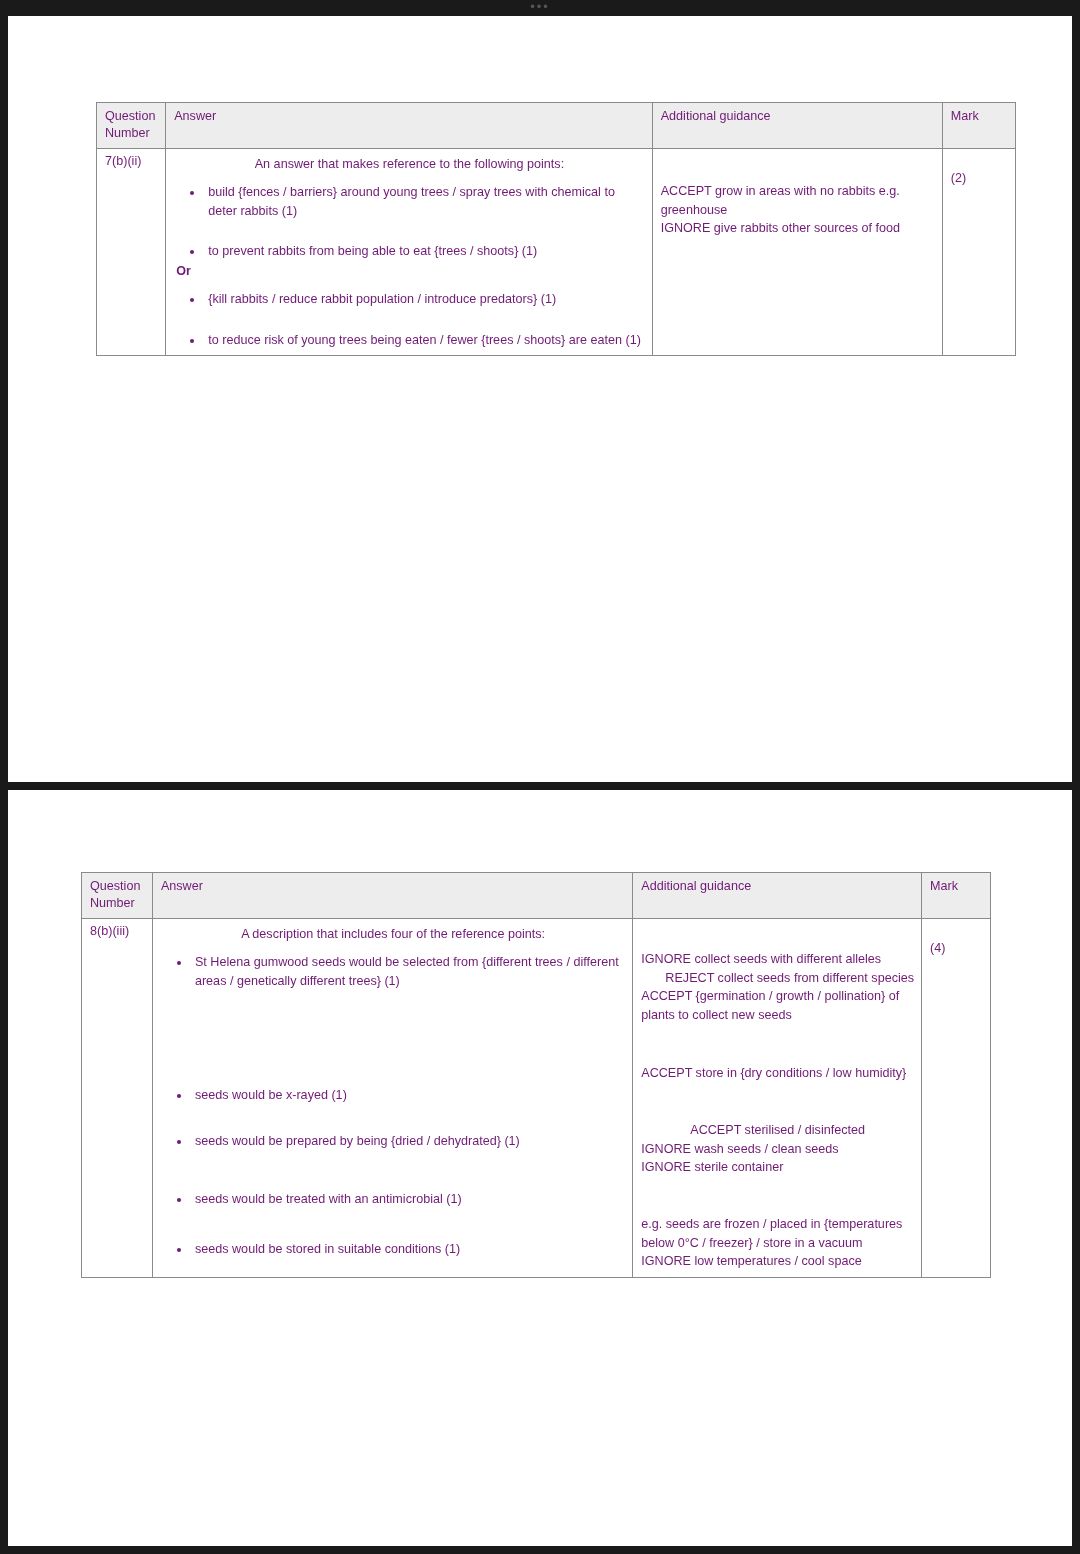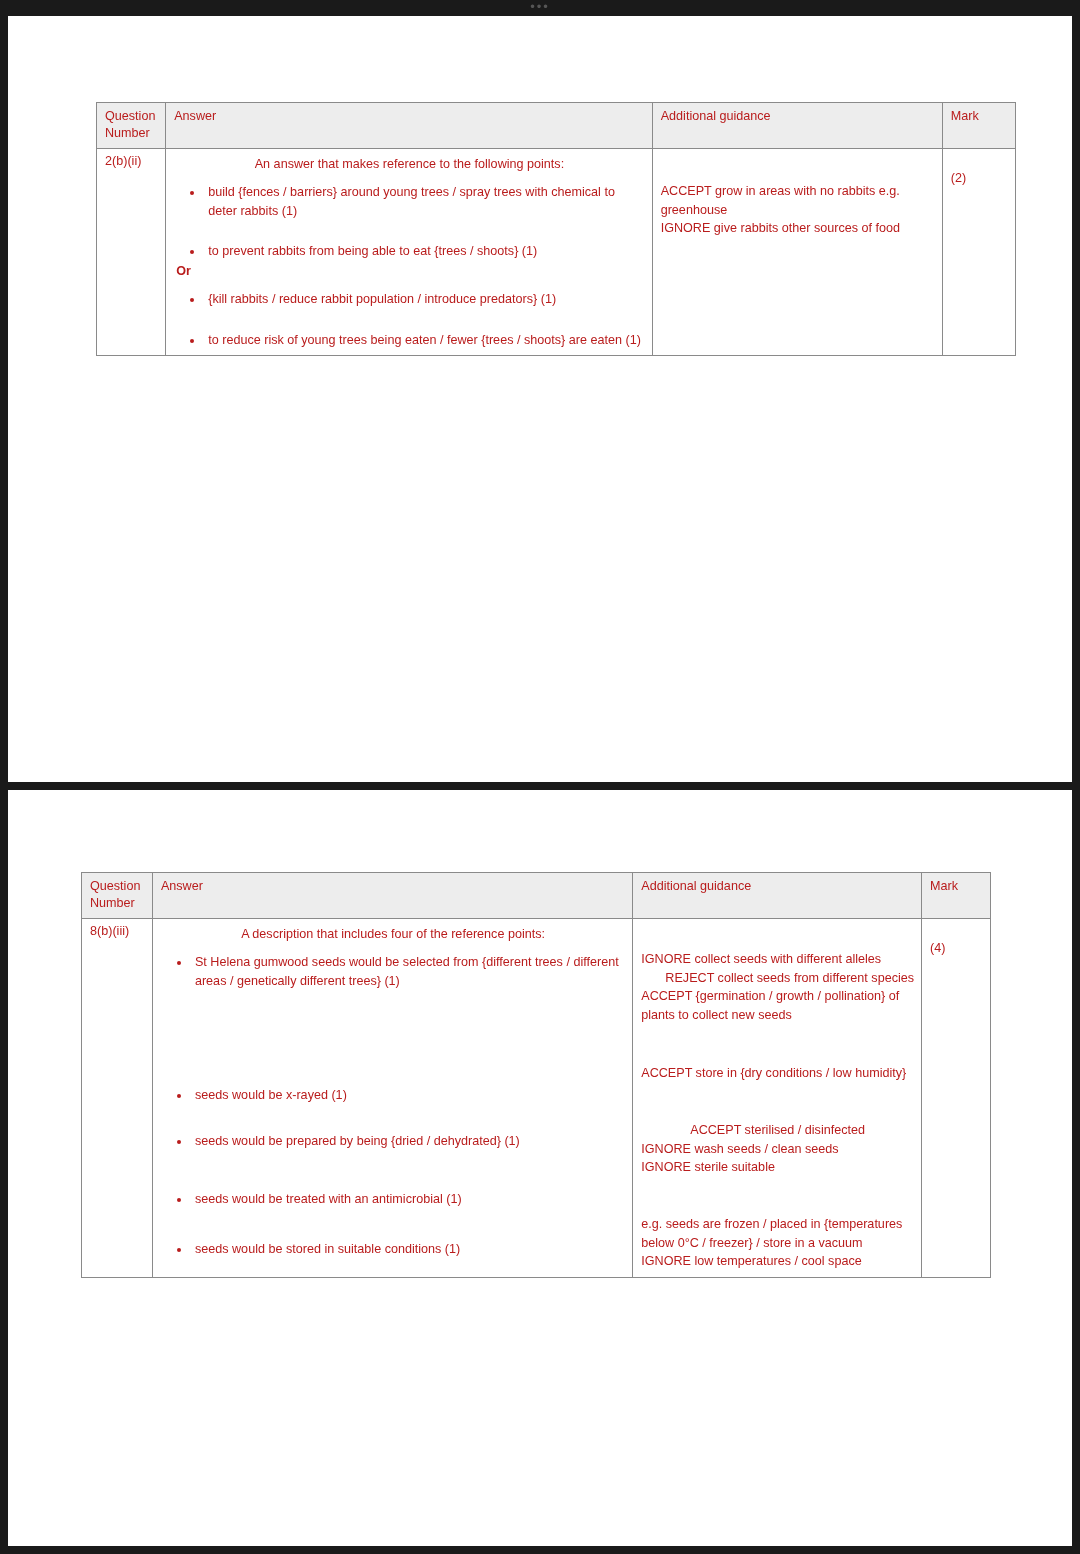--- a/index.html
+++ b/index.html
@@ -37,21 +37,21 @@
     color: #555;
     font-size: 13px;
     letter-spacing: 2px;
     line-height: 10px;
   }
 
   table.mark-table {
     border-collapse: collapse;
     table-layout: fixed;
     font-size: 12.6px;
-    color: #b91c1c;
+    color: #701a75;
   }
   table.mark-table td, table.mark-table th {
     border: 1px solid #8a8a8a;
     vertical-align: top;
     padding: 5px 7px 6px 8px;
     font-weight: normal;
     text-align: left;
   }
   .hdr-row td {
     background: #ededed;
@@ -124,21 +124,21 @@
         <tr class="hdr-row">
           <td>
             <span>Question</span><br>
             <span>Number</span>
           </td>
           <td>Answer</td>
           <td>Additional guidance</td>
           <td>Mark</td>
         </tr>
         <tr>
-          <td class="qnum">2(b)(ii)</td>
+          <td class="qnum">7(b)(ii)</td>
           <td class="answer-cell">
             <div class="answer-intro">An answer that makes reference to the following points:</div>
             <ul class="points">
               <li>build {fences / barriers} around young trees / spray trees with chemical to deter rabbits (1)</li>
               <li>to prevent rabbits from being able to eat {trees / shoots} (1)</li>
             </ul>
             <div class="or-word">Or</div>
             <ul class="points">
               <li>{kill rabbits / reduce rabbit population / introduce predators} (1)</li>
               <li>to reduce risk of young trees being eaten / fewer {trees / shoots} are eaten (1)</li>
@@ -188,21 +188,21 @@
             </ul>
           </td>
           <td class="guidance-cell">
             <div style="height:26px;"></div>
             <div class="guidance-block" style="margin-bottom:0;">IGNORE collect seeds with different alleles</div>
             <div class="guidance-block" style="margin-bottom:0;text-align:right;">REJECT collect seeds from different species</div>
             <div class="guidance-block" style="margin-bottom:39px;">ACCEPT {germination / growth / pollination} of plants to collect new seeds</div>
             <div class="guidance-block" style="margin-bottom:39px;">ACCEPT store in {dry conditions / low humidity}</div>
             <div class="guidance-block" style="margin-bottom:0;text-align:center;">ACCEPT sterilised / disinfected</div>
             <div class="guidance-block" style="margin-bottom:0;">IGNORE wash seeds / clean seeds</div>
-            <div class="guidance-block" style="margin-bottom:38px;">IGNORE sterile suitable</div>
+            <div class="guidance-block" style="margin-bottom:38px;">IGNORE sterile container</div>
             <div class="guidance-block" style="margin-bottom:0;">e.g. seeds are frozen / placed in {temperatures below 0°C / freezer} / store in a vacuum</div>
             <div class="guidance-block">IGNORE low temperatures / cool space</div>
           </td>
           <td class="mark-cell">(4)</td>
         </tr>
       </tbody>
     </table>
 
   </div>
 

